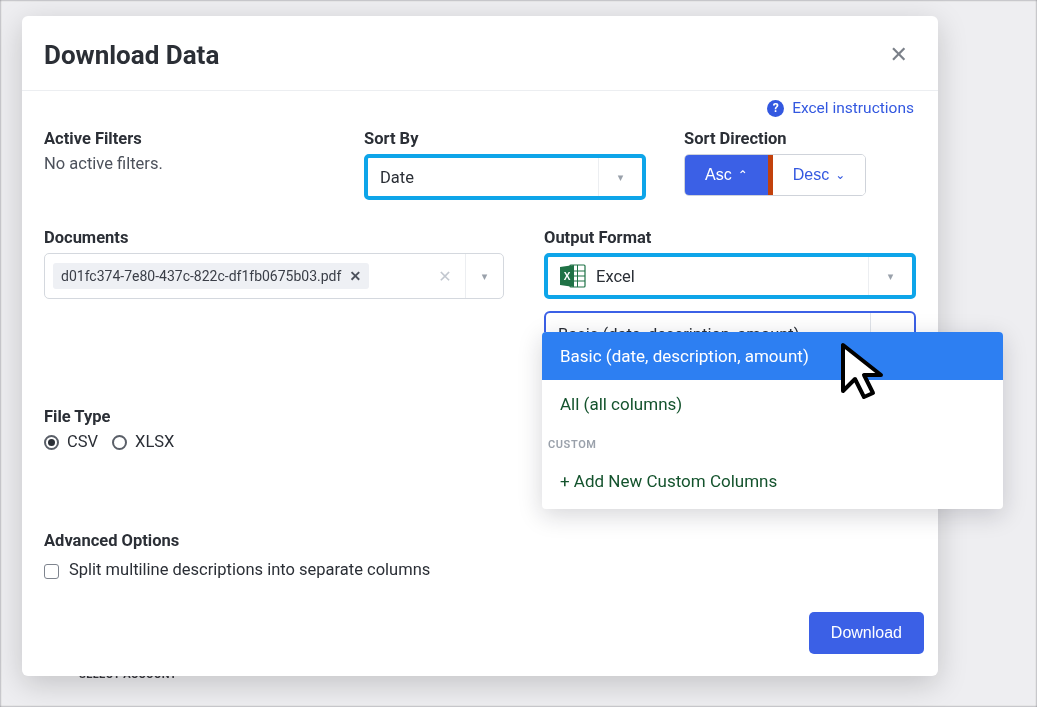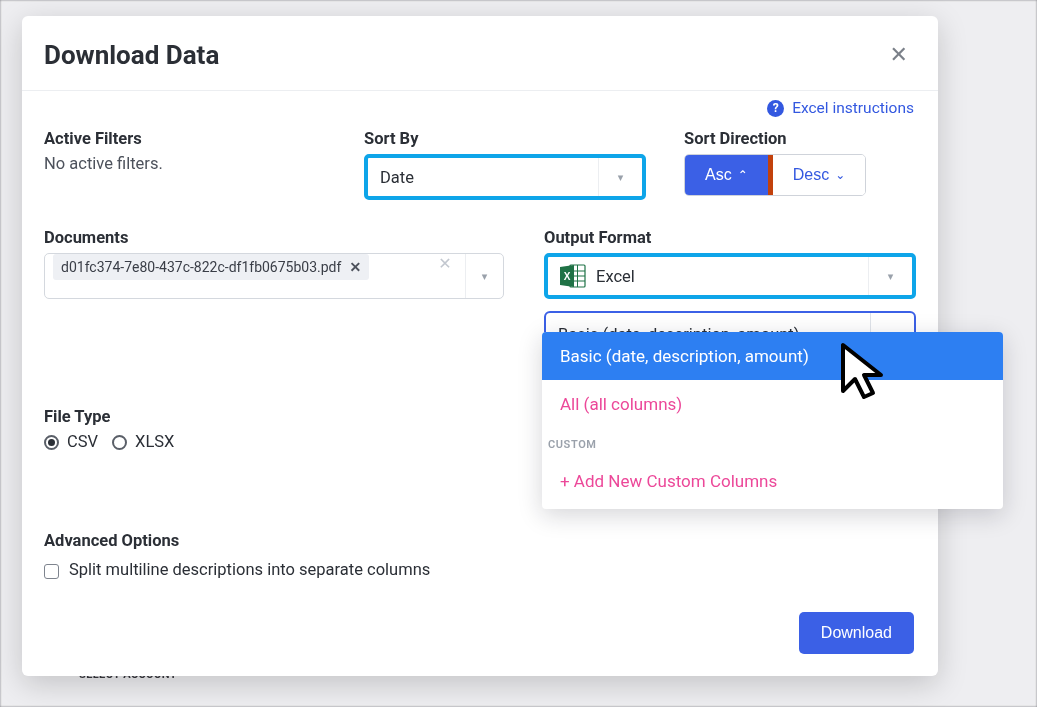--- a/index.html
+++ b/index.html
@@ -151,21 +151,21 @@
     color: #fff;
   }
   .btn-group button + button {
     border-left: 5px solid #c2410c;
   }
   .tag-input {
     border: 1px solid #d4d8de;
     border-radius: 5px;
     height: 46px;
     display: flex;
-    align-items: flex-start;
+    align-items: center;
     padding-left: 8px;
   }
   .tag {
     background: #eef0f4;
     border-radius: 3px;
     padding: 5px 8px;
     font-size: 14px;
     color: #3a3e47;
     display: inline-flex;
     align-items: center;
@@ -243,37 +243,37 @@
     background: #fff;
     border-radius: 4px;
     box-shadow: 0 6px 24px rgba(20,24,40,.18);
     z-index: 50;
     overflow: hidden;
     padding-bottom: 4px;
   }
   .dd-item {
     padding: 14px 18px;
     font-size: 17px;
-    color: #ec4899;
+    color: #14532d;
     cursor: pointer;
   }
   .dd-item.hl {
     background: #2d7ff2;
     color: #fff;
   }
   .dd-group {
     padding: 10px 6px 6px;
     font-size: 11px;
     letter-spacing: 0.6px;
     color: #9aa1ab;
     font-weight: 600;
   }
   .dl-btn {
     position: absolute;
-    right: 24px;
+    right: 14px;
     bottom: 22px;
     background: #3b60e6;
     color: #fff;
     border: none;
     border-radius: 5px;
     padding: 12px 22px;
     font-size: 16px;
     cursor: pointer;
   }
   .cursor-svg {

